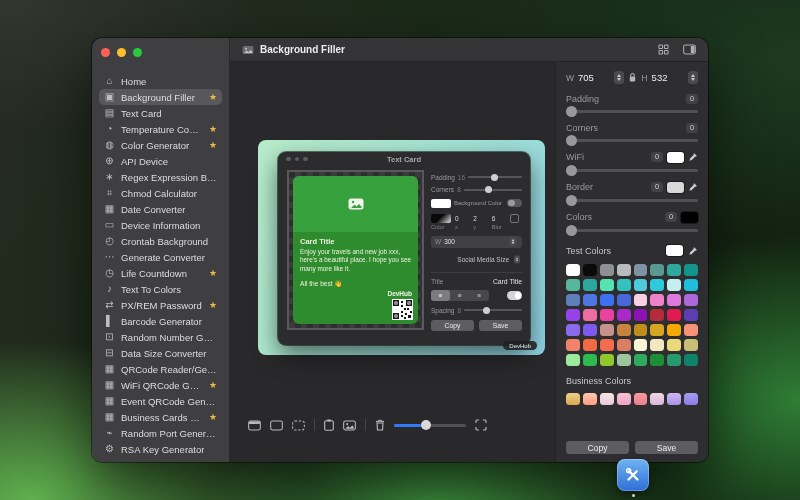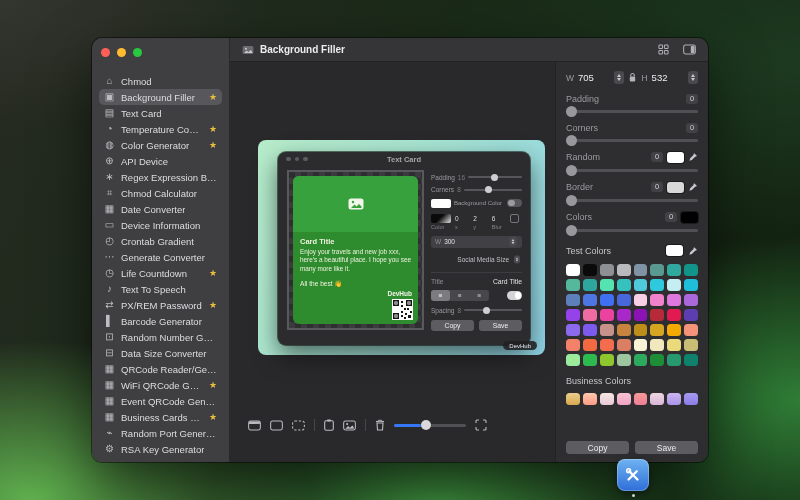--- a/index.html
+++ b/index.html
@@ -163,21 +163,21 @@
 
     <div class="sidebar">
       <div class="lights">
         <span class="light" style="background:var(--traffic-red)"></span>
         <span class="light" style="background:var(--traffic-yellow)"></span>
         <span class="light" style="background:var(--traffic-green)"></span>
       </div>
       <div class="side-list">
           <div class="side-item">
             <span class="si-icon">⌂</span>
-            <span class="si-label">Chmod</span>
+            <span class="si-label">Home</span>
           </div>
           <div class="side-item sel">
             <span class="si-icon">▣</span>
             <span class="si-label">Background Filler</span>
             <span class="si-star">★</span>
           </div>
           <div class="side-item">
             <span class="si-icon">▤</span>
             <span class="si-label">Text Card</span>
           </div>
@@ -206,34 +206,34 @@
           <div class="side-item">
             <span class="si-icon">▦</span>
             <span class="si-label">Date Converter</span>
           </div>
           <div class="side-item">
             <span class="si-icon">▭</span>
             <span class="si-label">Device Information</span>
           </div>
           <div class="side-item">
             <span class="si-icon">◴</span>
-            <span class="si-label">Crontab Gradient</span>
+            <span class="si-label">Crontab Background</span>
           </div>
           <div class="side-item">
             <span class="si-icon">⋯</span>
             <span class="si-label">Generate Converter</span>
           </div>
           <div class="side-item">
             <span class="si-icon">◷</span>
             <span class="si-label">Life Countdown</span>
             <span class="si-star">★</span>
           </div>
           <div class="side-item">
             <span class="si-icon">♪</span>
-            <span class="si-label">Text To Speech</span>
+            <span class="si-label">Text To Colors</span>
           </div>
           <div class="side-item">
             <span class="si-icon">⇄</span>
             <span class="si-label">PX/REM Password</span>
             <span class="si-star">★</span>
           </div>
           <div class="side-item">
             <span class="si-icon">▌</span>
             <span class="si-label">Barcode Generator</span>
           </div>
@@ -520,21 +520,21 @@
                 <div class="rp-row">
                   <span class="rp-label">Corners</span>
                   <span class="rp-val">0</span>
                 </div>
                 <div class="rp-slider">
                   <span class="rp-thumb"></span>
                 </div>
               </div>
               <div class="rp-group">
                 <div class="rp-row">
-                  <span class="rp-label">Random</span>
+                  <span class="rp-label">WiFi</span>
                   <span class="rp-val">0</span>
                   <span class="rp-sw" style="background: rgb(255, 255, 255);"></span>
                   <span style="display: flex;">
                     <svg width="10" height="10" viewBox="0 0 12 12">
                       <path d="M7.4 1.4l3.2 3.2-1.1 1.1-.6-.4-4.3 4.3-2.9.9.9-2.9L6.9 3.3l-.4-.6z" fill="#c9c9cd"></path>
                     </svg>
                   </span>
                 </div>
                 <div class="rp-slider">
                   <span class="rp-thumb"></span>

